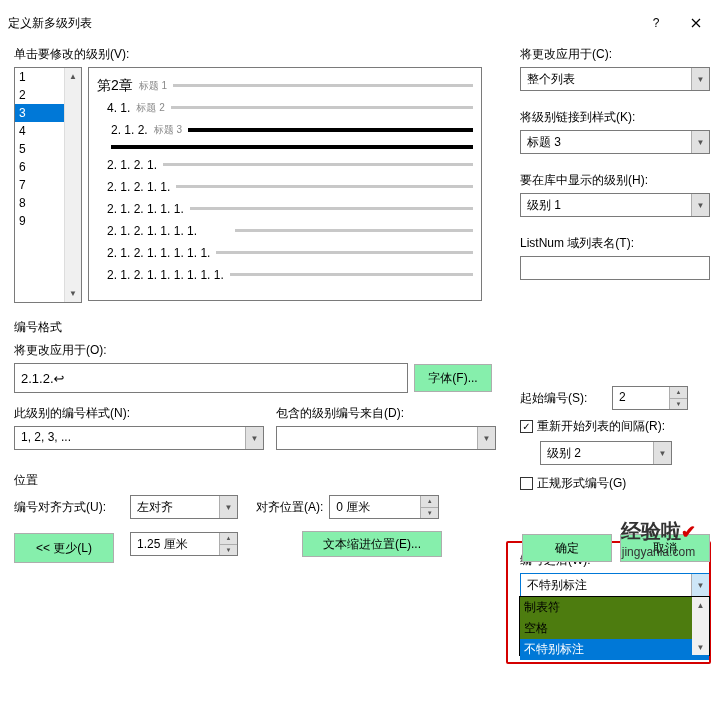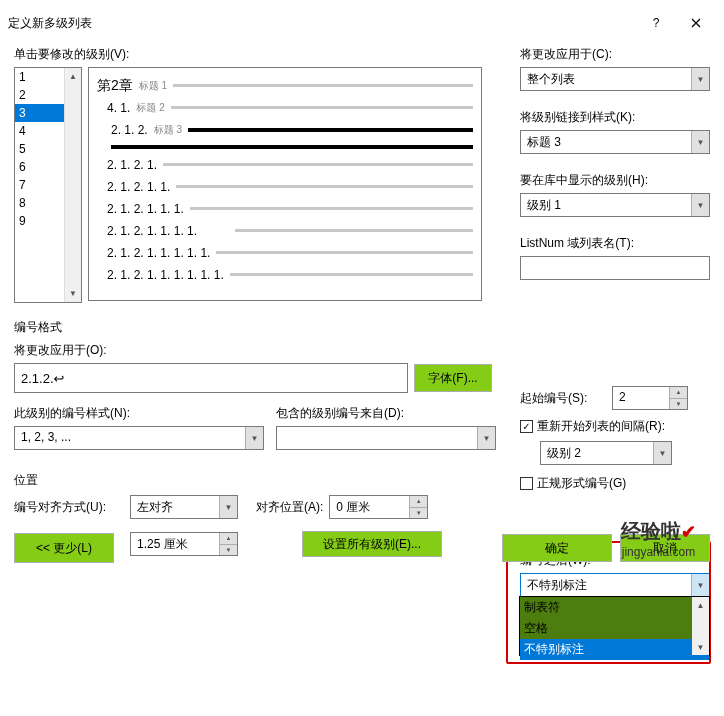--- a/index.html
+++ b/index.html
@@ -25,21 +25,21 @@
 .preview-row .linethick { flex: 1; height: 4px; background: #000; }
 .dropdown { display: flex; border: 1px solid #7a7a7a; background: #fff; height: 24px; }
 .dropdown .ddval { flex: 1; padding: 3px 6px; }
 .dropdown .ddbtn { width: 18px; border-left: 1px solid #adadad; background: #e1e1e1; display: flex; align-items: center; justify-content: center; font-size: 8px; color: #555; }
 .textbox { border: 1px solid #7a7a7a; background: #fff; padding: 3px 6px; height: 24px; display: flex; align-items: center; }
 .spinner { display: flex; border: 1px solid #7a7a7a; background: #fff; height: 24px; }
 .spinner .spval { flex: 1; padding: 3px 6px; }
 .spinner .spbtns { width: 18px; display: flex; flex-direction: column; border-left: 1px solid #adadad; }
 .spinner .spbtns .spb { flex: 1; background: #e1e1e1; display: flex; align-items: center; justify-content: center; font-size: 6px; color: #555; border-bottom: 1px solid #adadad; }
 .spinner .spbtns .spb:last-child { border-bottom: none; }
-.button { border: 1px solid #adadad; background: #84cc16; padding: 4px 10px; display: inline-flex; align-items: center; justify-content: center; text-align: center; cursor: default; }
+.button { border: 1px solid #adadad; background: #86efac; padding: 4px 10px; display: inline-flex; align-items: center; justify-content: center; text-align: center; cursor: default; }
 .checkbox { display: inline-flex; align-items: center; gap: 4px; }
 .checkbox .box { width: 13px; height: 13px; border: 1px solid #333; display: flex; align-items: center; justify-content: center; font-size: 10px; line-height: 1; color: #000; }
 .fieldset-label { font-size: 12px; margin-bottom: 6px; margin-top: 8px; }
 .rowflex { display: flex; align-items: center; gap: 6px; }
 .right-col { position: absolute; right: 14px; width: 190px; }
 .red-box { position: absolute; border: 2px solid #d40000; border-radius: 2px; }
 .ddopen { position: absolute; border: 1px solid #000; background: #4d7c0f; z-index: 10; }
 .ddopen .opt { padding: 2px 6px 2px 4px; font-size: 12px; }
 .ddopen .opt.sel { background: #0078d7; color: #fff; }
 .ddopen .osb { width: 17px; background: #f0f0f0; position: absolute; right: 0; top: 0; bottom: 0; display: flex; flex-direction: column; }
@@ -215,38 +215,38 @@
   <div class="fieldset-label" style="margin-top:22px;">位置</div>
 
   <div style="width:490px;">
     <div class="rowflex">
       <div class="label" style="width:110px;">编号对齐方式(U):</div>
       <div class="dropdown" style="width:108px;">
         <div class="ddval">左对齐</div>
         <div class="ddbtn">▼</div>
       </div>
       <div class="label" style="margin-left:12px;">对齐位置(A):</div>
-      <div class="spinner" style="width:99px;gap:8px;">
+      <div class="spinner" style="width:110px;gap:8px;">
         <div class="spval">0 厘米</div>
         <div class="spbtns">
             <div class="spb">▲</div>
             <div class="spb">▼</div>
           </div>
       </div>
     </div>
     <div class="rowflex" style="margin-top:12px;">
       <div class="label" style="width:110px;">文本缩进位置(I):</div>
       <div class="spinner" style="width:108px;">
         <div class="spval">1.25 厘米</div>
         <div class="spbtns">
             <div class="spb">▲</div>
             <div class="spb">▼</div>
           </div>
       </div>
-      <div class="button" style="height:26px;width:140px;margin-left:58px;">设置所有级别(E)...</div>
+      <div class="button" style="height:26px;width:140px;margin-left:58px;">文本缩进位置(E)...</div>
     </div>
   </div>
 
   <div class="right-col" style="top:514px;width:190px;">
     <div class="label">编号之后(W):</div>
     <div class="dropdown" style="margin-top:4px;border-color:#0078d7;">
       <div class="ddval">不特别标注</div>
       <div class="ddbtn" style="background:#cde6f7;">▼</div>
     </div>
   </div>
@@ -260,21 +260,21 @@
       <div style="flex:1"></div>
       <div class="arrow">▼</div>
     </div>
   </div>
 
   <div class="red-box" style="left:506px; top:503px; width:205px; height:123px;"></div>
 
   <div style="position:absolute; bottom:6px; left:14px; right:14px; display:flex; align-items:center;">
     <div class="button" style="width:100px;height:30px;">&lt;&lt; 更少(L)</div>
     <div style="flex:1"></div>
-    <div class="button" style="width:110px;height:28px;margin-right:8px;">确定</div>
+    <div class="button" style="width:90px;height:28px;margin-right:8px;">确定</div>
     <div class="button" style="width:90px;height:28px;">取消</div>
   </div>
 
   <div class="watermark">
     <div><span class="big">经验啦</span><span class="check">✔</span></div>
     <div>jingyanla.com</div>
   </div>
 
 </div>
 

